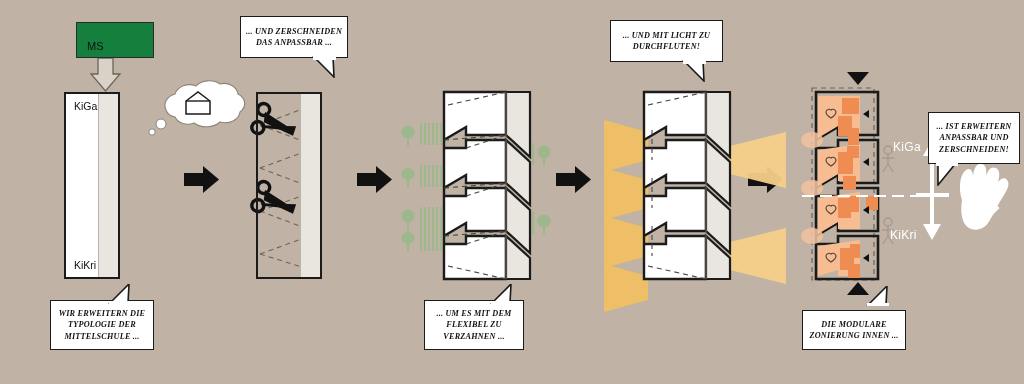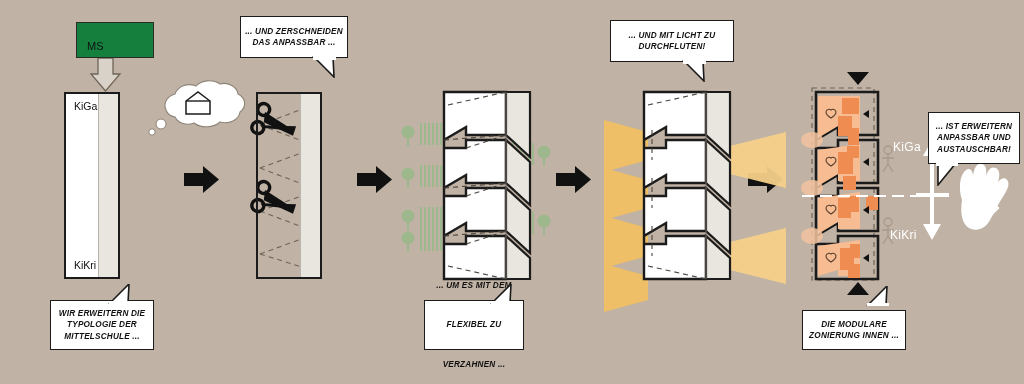--- a/index.html
+++ b/index.html
@@ -12,21 +12,21 @@
   #stage{position:absolute;inset:0;width:1024px;height:384px;}
 
   
   .bubble{
     position:absolute;background:#ffffff;border:1.6px solid #1b1b1b;
     box-sizing:border-box;display:flex;flex-direction:column;
     align-items:center;justify-content:center;
     padding:5px 6px;
   }
   .bubble .line{
-    font-family:Liberation Sans, sans-serif;
+    font-family:Liberation Serif, serif;
     font-weight:bold;font-style:italic;
     font-size:8.2px;letter-spacing:.2px;color:#111;
     white-space:nowrap;line-height:11.5px;text-align:center;
   }
 
   .msbox{
     position:absolute;background:#15803d;border:1.4px solid #2b2b2b;
     box-sizing:border-box;display:flex;align-items:flex-end;
   }
   .msbox span{font-size:11px;color:#111;padding:0 0 5px 10px;font-weight:500;}
@@ -334,51 +334,51 @@
 
   <div class="bubble" style="left:240px;top:16px;width:108px;height:42px;">
     <div class="line">... UND ZERSCHNEIDEN</div>
     <div class="line">DAS ANPASSBAR ...</div>
   </div>
   <svg style="position:absolute;left:312px;top:56px;" width="26" height="22">
     <path d="M2 1 L22 21 L21 1 Z" fill="#ffffff" stroke="#1b1b1b" stroke-width="1.6"></path>
     <rect x="1" y="0" width="23" height="4" fill="#ffffff"></rect>
   </svg>
 
-  <div class="bubble" style="left:424px;top:300px;width:100px;height:50px;gap:28px;">
+  <div class="bubble" style="left:424px;top:300px;width:100px;height:50px;">
     <div class="line">... UM ES MIT DEM</div>
     <div class="line">FLEXIBEL ZU</div>
     <div class="line">VERZAHNEN ...</div>
   </div>
   <svg style="position:absolute;left:490px;top:284px;" width="26" height="20">
     <path d="M2 19 L21 0 L20 19 Z" fill="#ffffff" stroke="#1b1b1b" stroke-width="1.6"></path>
     <rect x="1" y="17" width="22" height="4" fill="#ffffff"></rect>
   </svg>
 
-  <div class="bubble" style="left:610px;top:20px;width:124px;height:42px;">
+  <div class="bubble" style="left:610px;top:20px;width:113px;height:42px;">
     <div class="line">... UND MIT LICHT ZU</div>
     <div class="line">DURCHFLUTEN!</div>
   </div>
   <svg style="position:absolute;left:682px;top:60px;" width="26" height="22">
     <path d="M2 1 L22 21 L21 1 Z" fill="#ffffff" stroke="#1b1b1b" stroke-width="1.6"></path>
     <rect x="1" y="0" width="23" height="4" fill="#ffffff"></rect>
   </svg>
 
   <div class="bubble" style="left:802px;top:310px;width:104px;height:40px;">
     <div class="line">DIE MODULARE</div>
     <div class="line">ZONIERUNG INNEN ...</div>
   </div>
   <svg style="position:absolute;left:866px;top:286px;" width="26" height="20">
     <path d="M2 19 L21 0 L20 19 Z" fill="#ffffff" stroke="#1b1b1b" stroke-width="1.6"></path>
     <rect x="1" y="17" width="22" height="4" fill="#ffffff"></rect>
   </svg>
 
   <div class="bubble" style="left:928px;top:112px;width:92px;height:52px;">
     <div class="line">... IST ERWEITERN</div>
     <div class="line">ANPASSBAR UND</div>
-    <div class="line">AUSTAUSCHBAR!</div>
+    <div class="line">ZERSCHNEIDEN!</div>
   </div>
   <svg style="position:absolute;left:934px;top:162px;" width="26" height="24">
     <path d="M4 1 L4 23 L22 1 Z" fill="#ffffff" stroke="#1b1b1b" stroke-width="1.6"></path>
     <rect x="2" y="0" width="22" height="4" fill="#ffffff"></rect>
   </svg>
 
 </div>
 
 </body></html>

